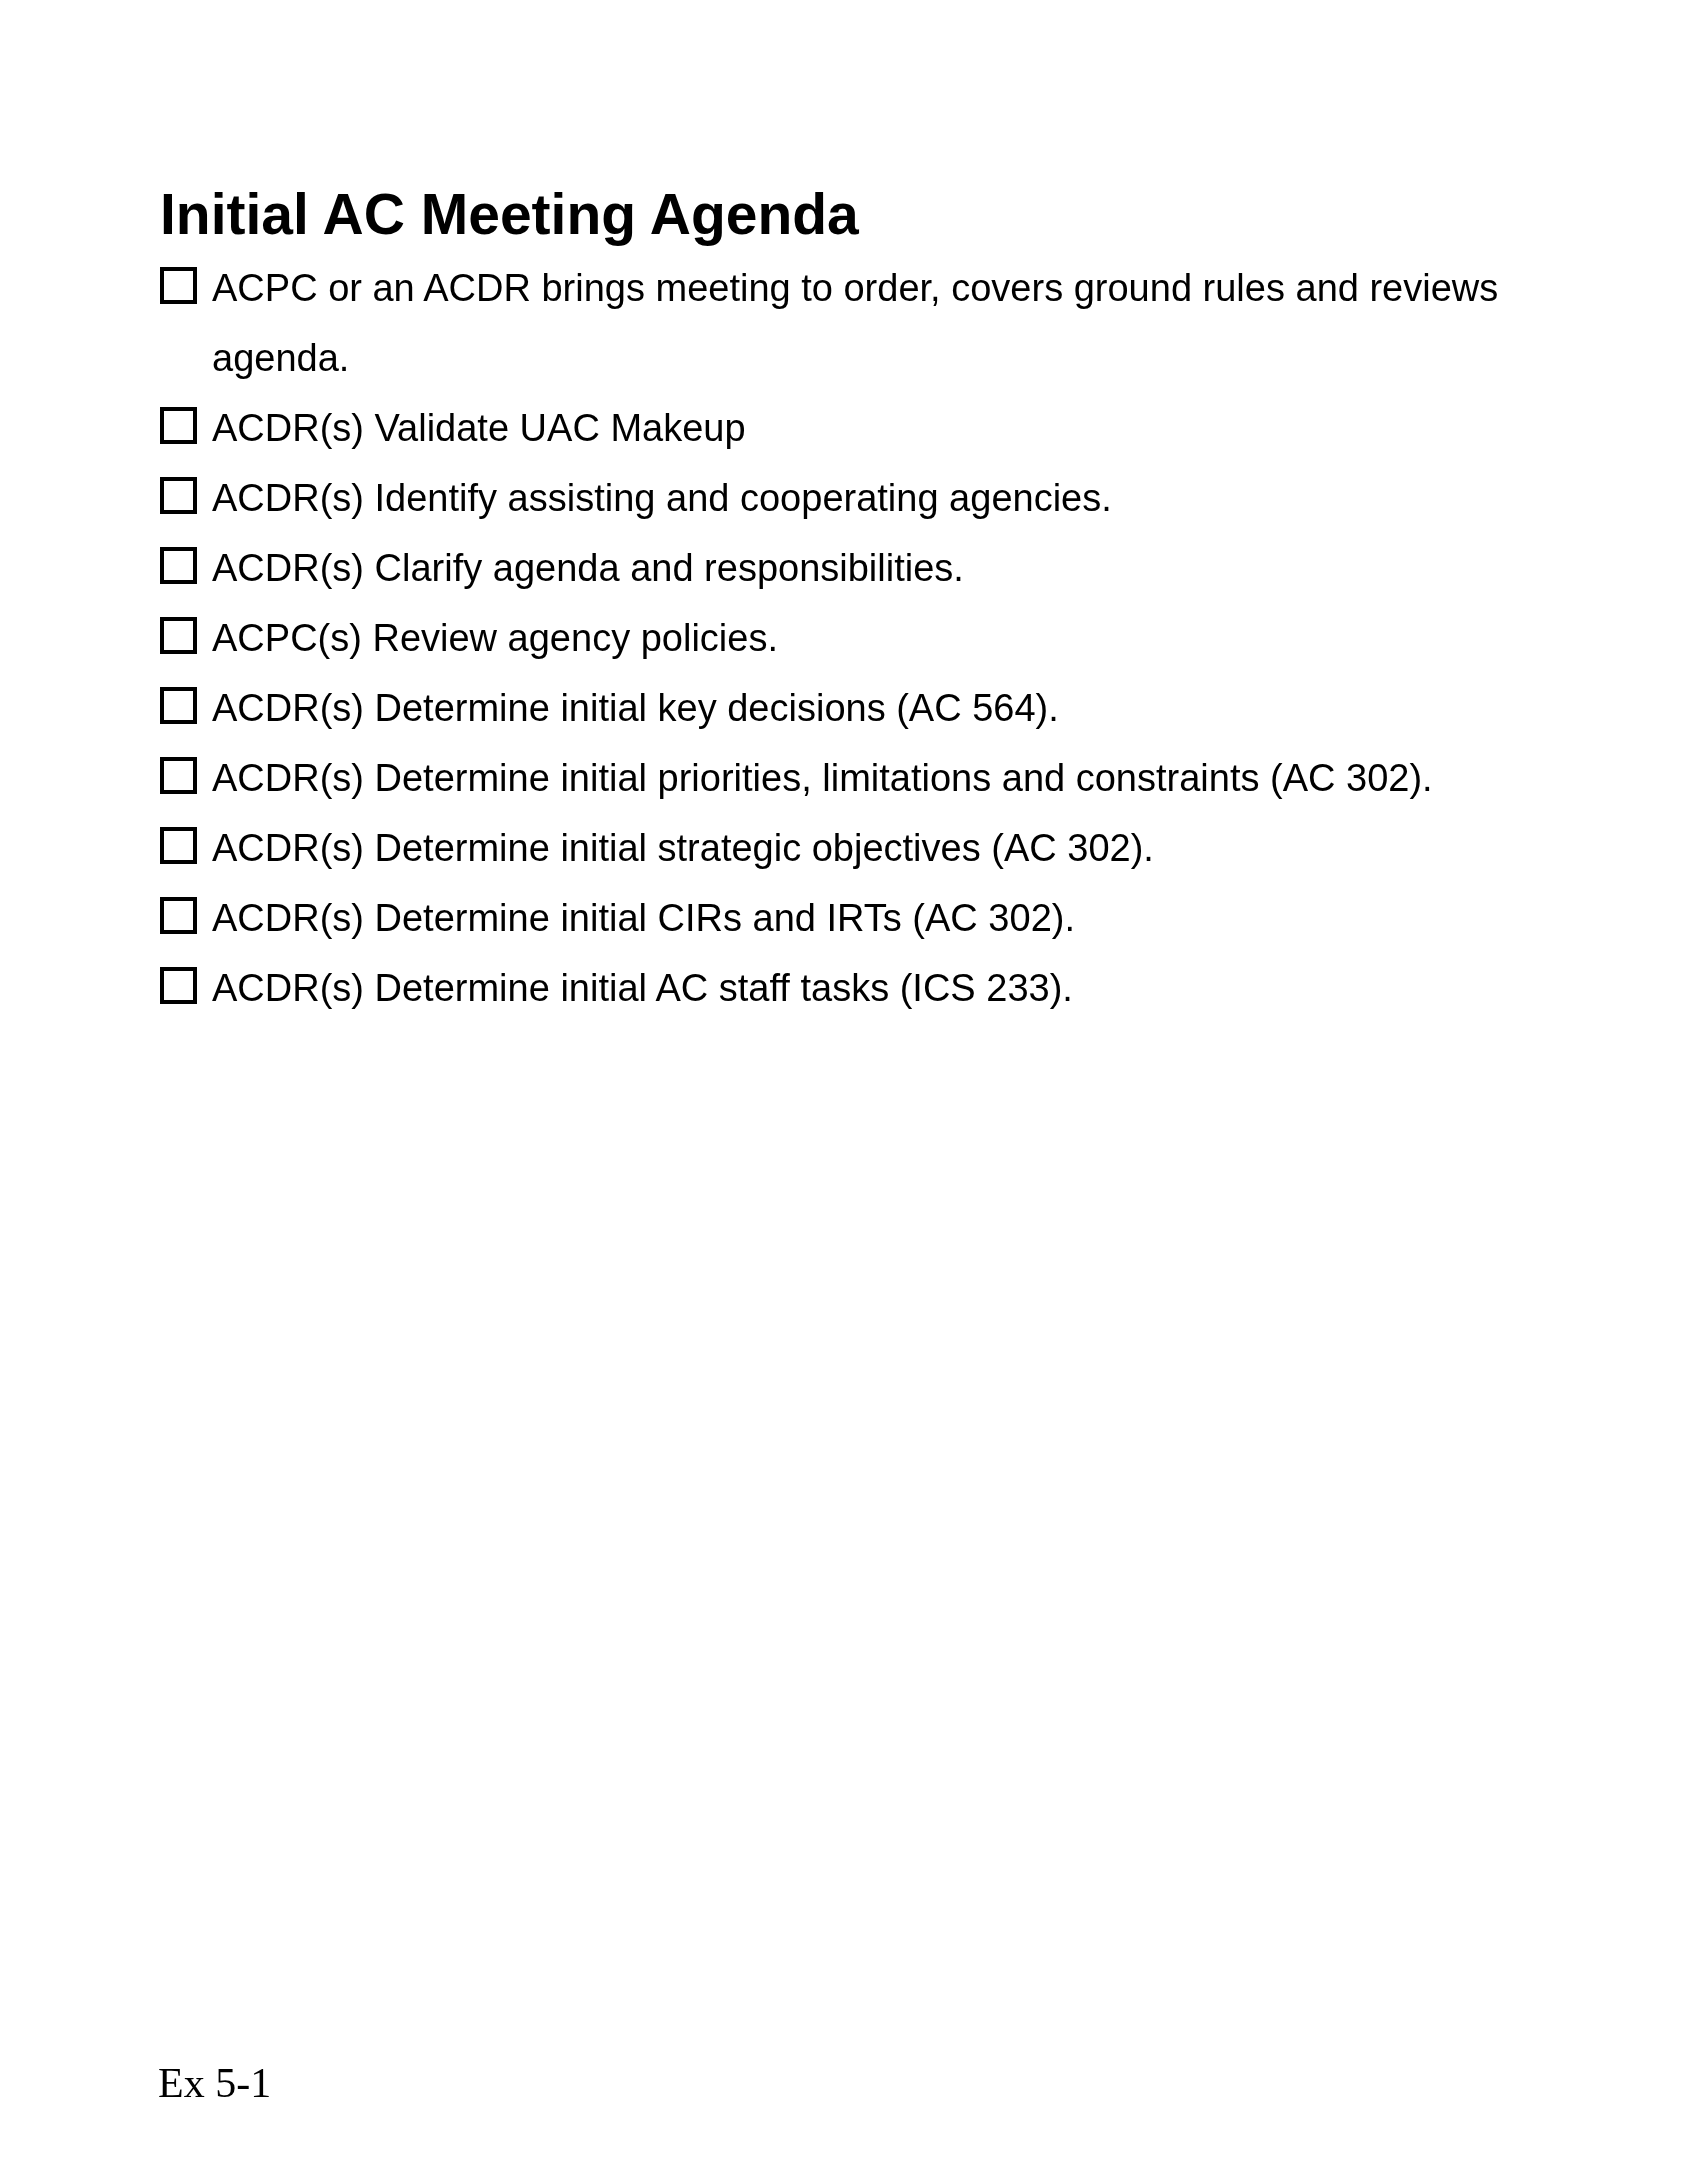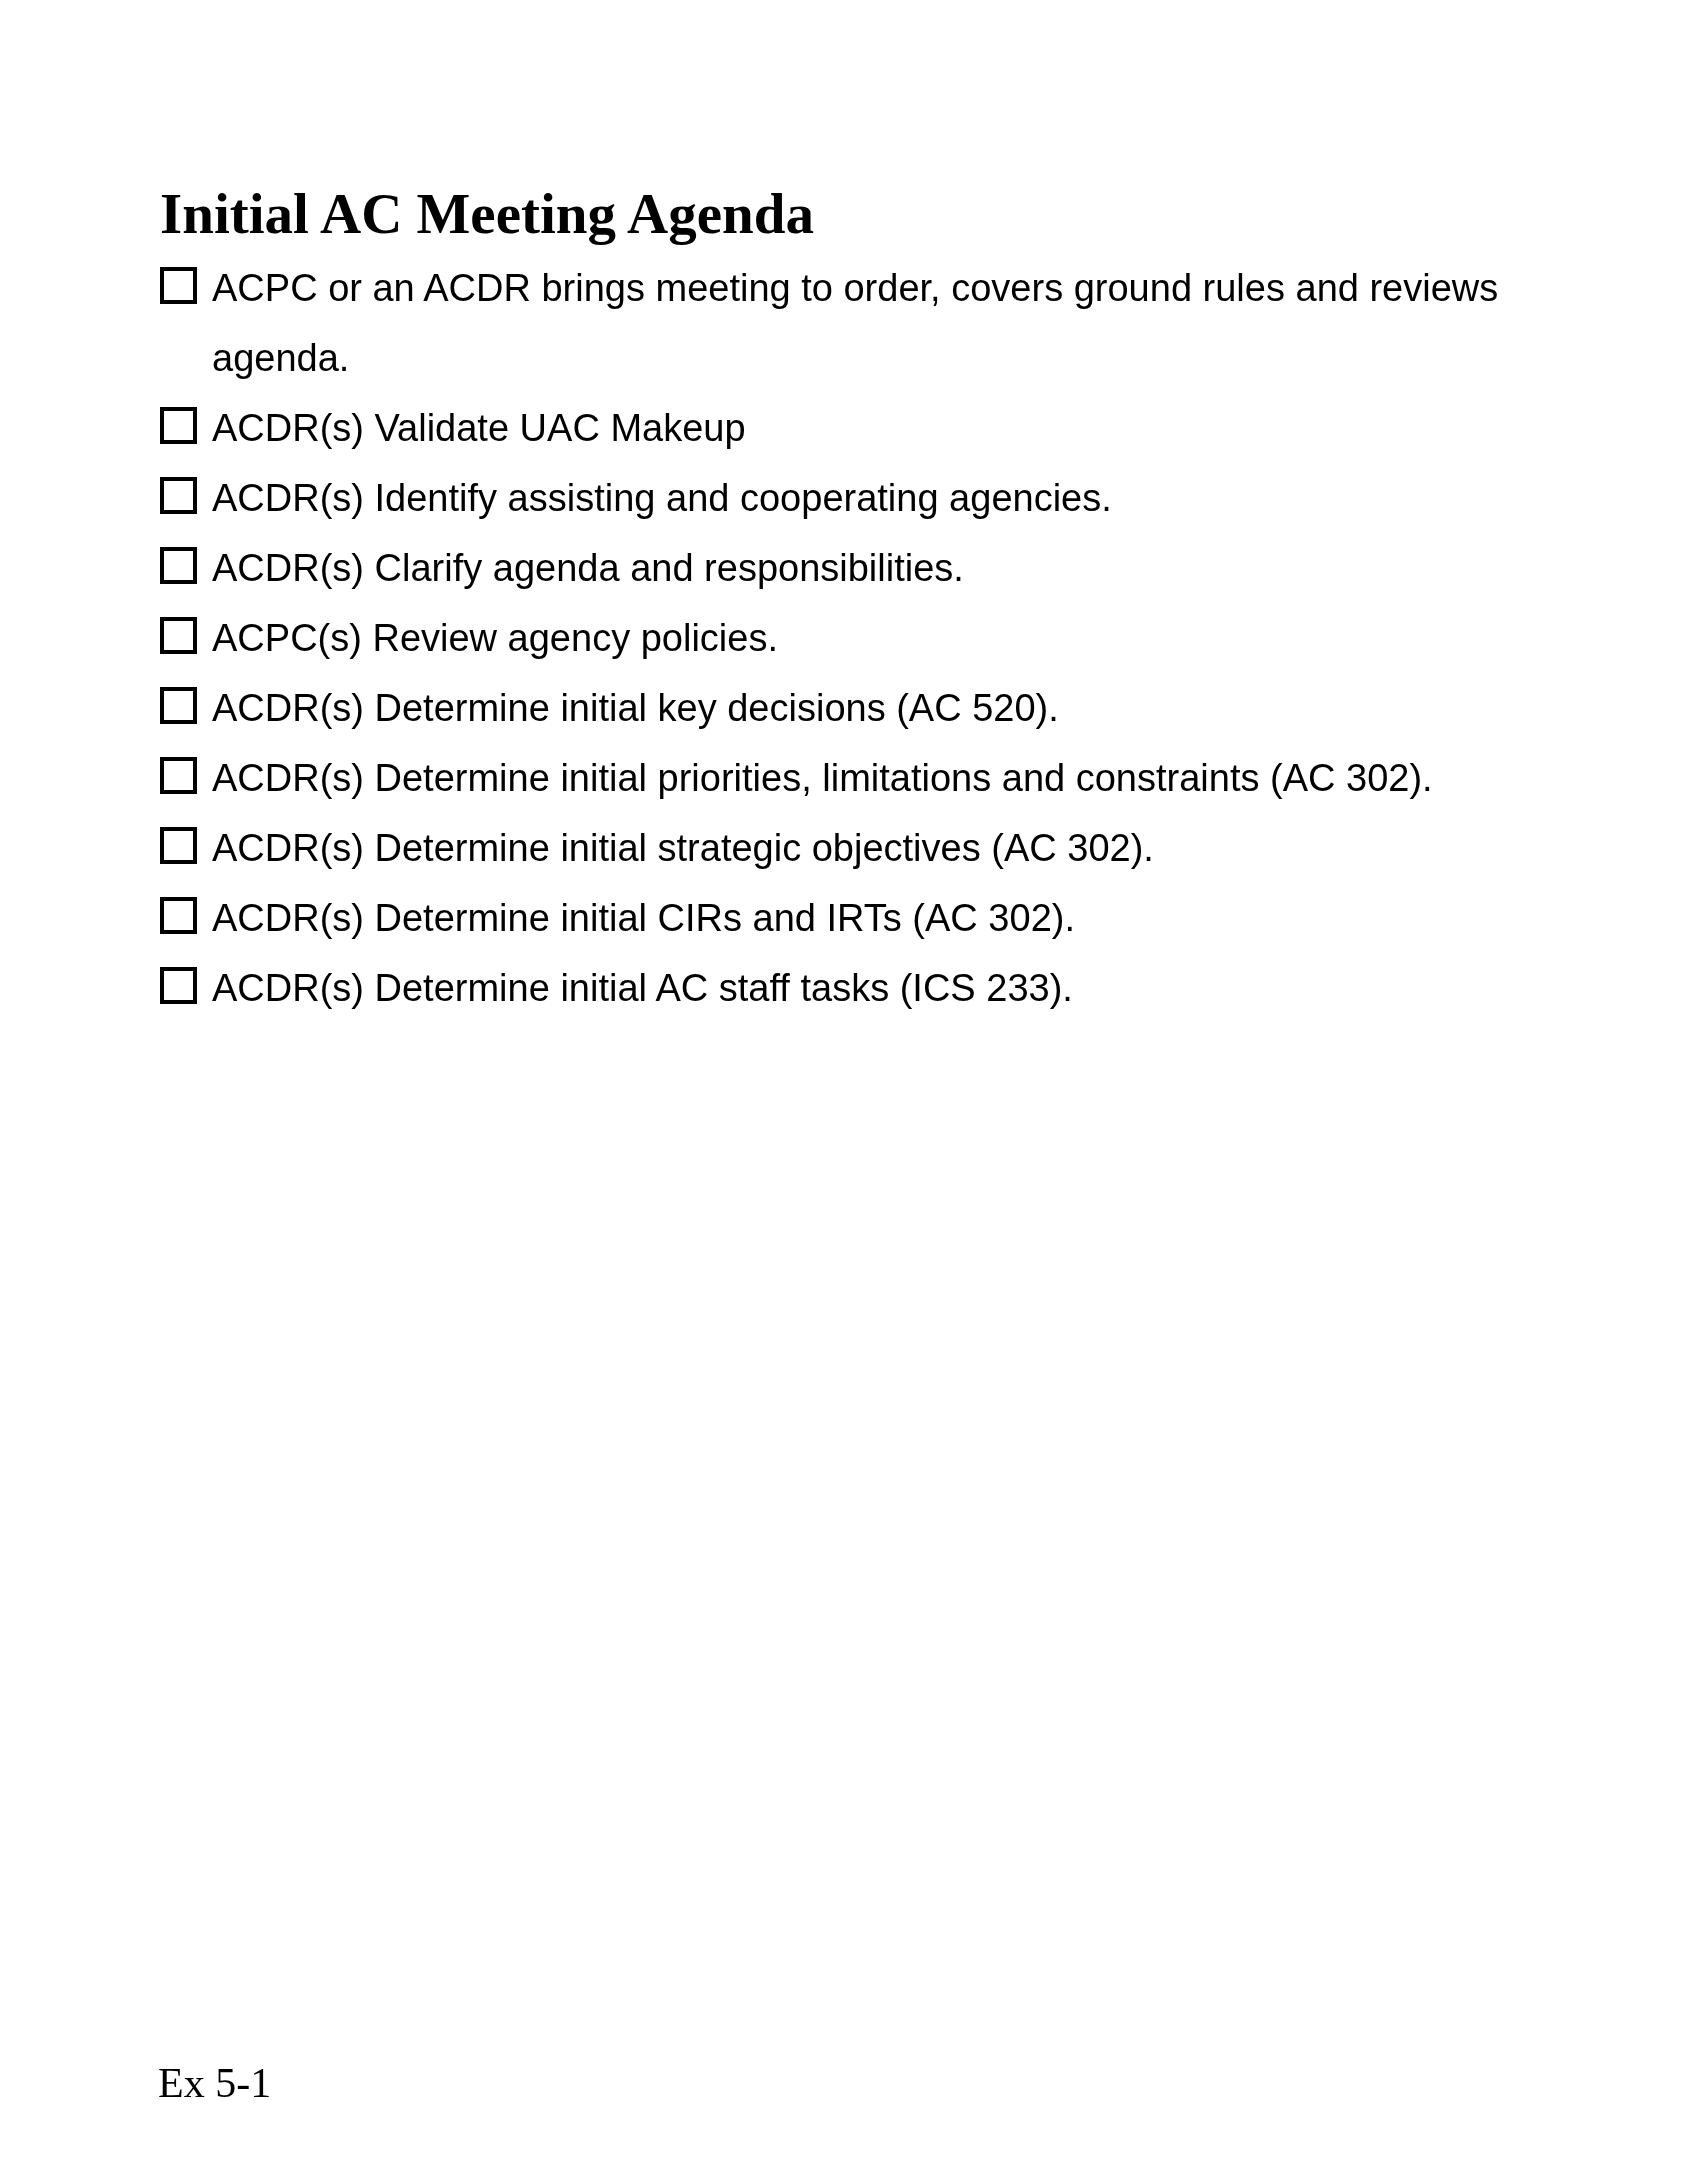--- a/index.html
+++ b/index.html
@@ -21,21 +21,20 @@
     top: 179px;
     width: 1370px;
   }
   .doc-title {
     font-size: 57px;
     font-weight: bold;
     line-height: 70px;
     letter-spacing: 0;
     margin: 0 0 4px 0;
     color: #000000;
-    font-family: Liberation Serif, serif;
   }
   .checklist {
     margin: 0;
     padding: 0;
     list-style: none;
   }
   .check-item {
     display: flex;
     align-items: flex-start;
     margin: 0;
@@ -89,21 +88,21 @@
       <li class="check-item">
         <span class="checkbox"></span>
         <span class="item-text">ACDR(s) Clarify agenda and responsibilities.</span>
       </li>
       <li class="check-item">
         <span class="checkbox"></span>
         <span class="item-text">ACPC(s) Review agency policies.</span>
       </li>
       <li class="check-item">
         <span class="checkbox"></span>
-        <span class="item-text">ACDR(s) Determine initial key decisions (AC 520).</span>
+        <span class="item-text">ACDR(s) Determine initial key decisions (AC 564).</span>
       </li>
       <li class="check-item">
         <span class="checkbox"></span>
         <span class="item-text">ACDR(s) Determine initial priorities, limitations and constraints (AC 302).</span>
       </li>
       <li class="check-item">
         <span class="checkbox"></span>
         <span class="item-text">ACDR(s) Determine initial strategic objectives (AC 302).</span>
       </li>
       <li class="check-item">

